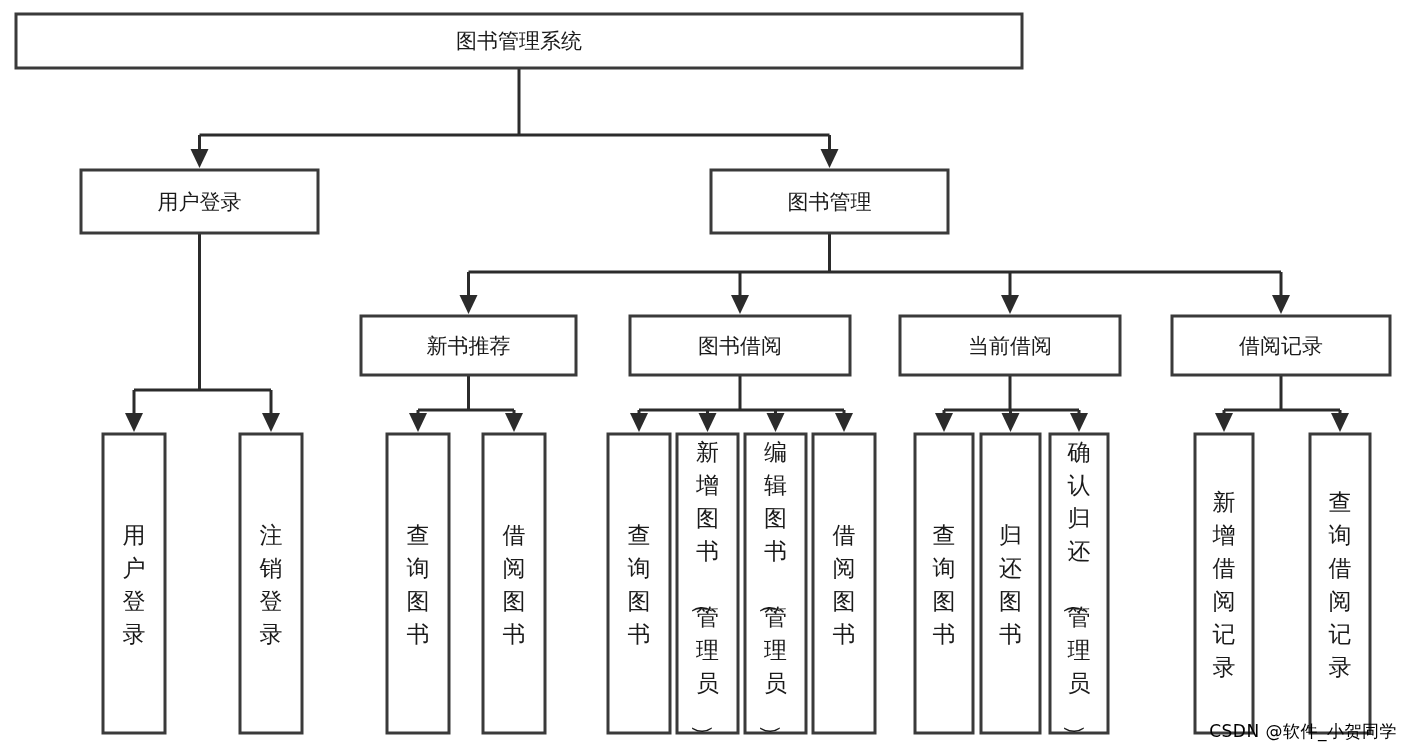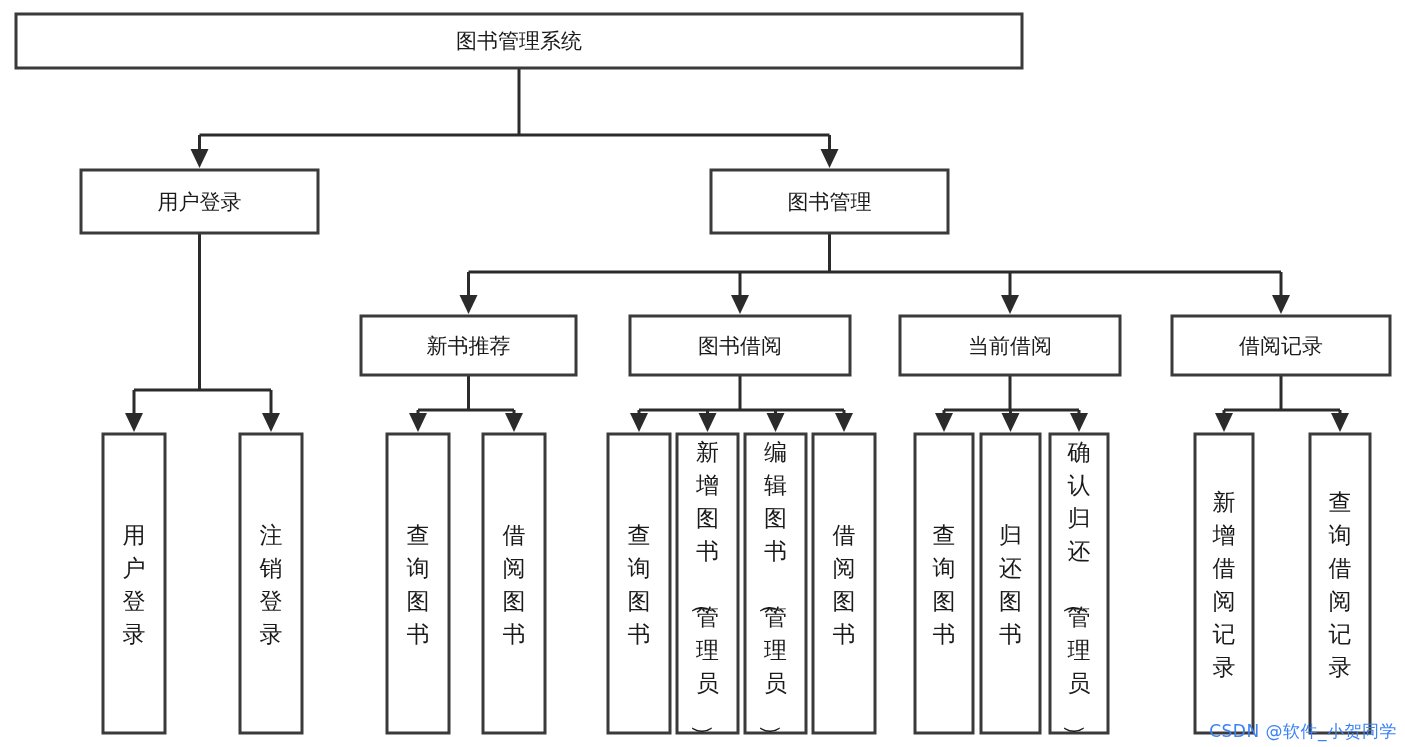--- a/index.html
+++ b/index.html
@@ -46,21 +46,21 @@
     stroke-linecap: butt;
   }
   .arrow-head {
     fill: #2b2b2b;
     stroke: none;
   }
   .watermark {
     position: absolute;
     right: 8px;
     bottom: 4px;
-    color: #3b82f6;
+    color: #000000;
     font-size: 17px;
     font-family: "DejaVu Sans", "Liberation Sans", sans-serif;
     white-space: nowrap;
     letter-spacing: 0.5px;
     user-select: none;
     margin-top: 28px;
   }
 </style>
 </head>
 <body>

